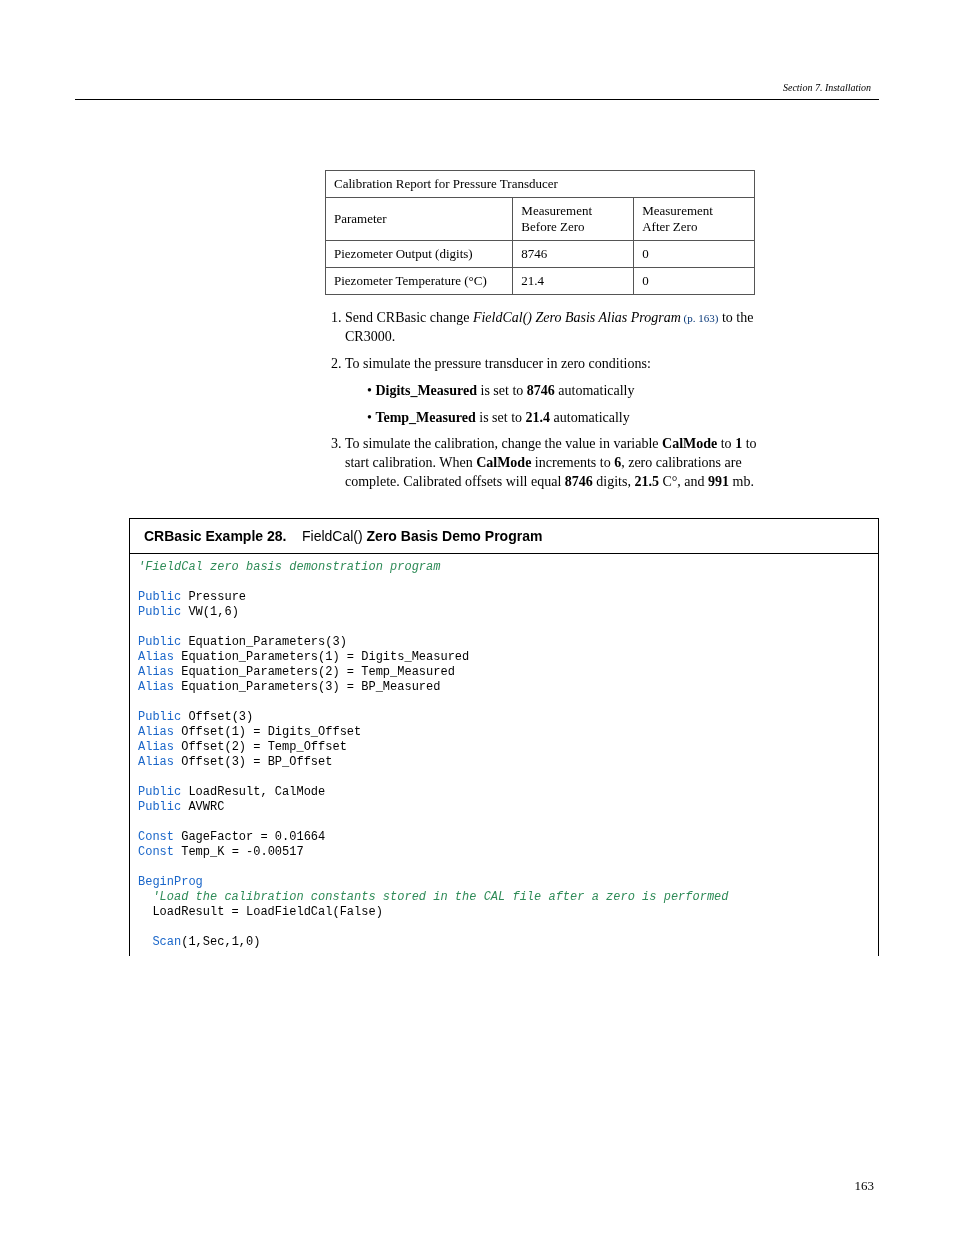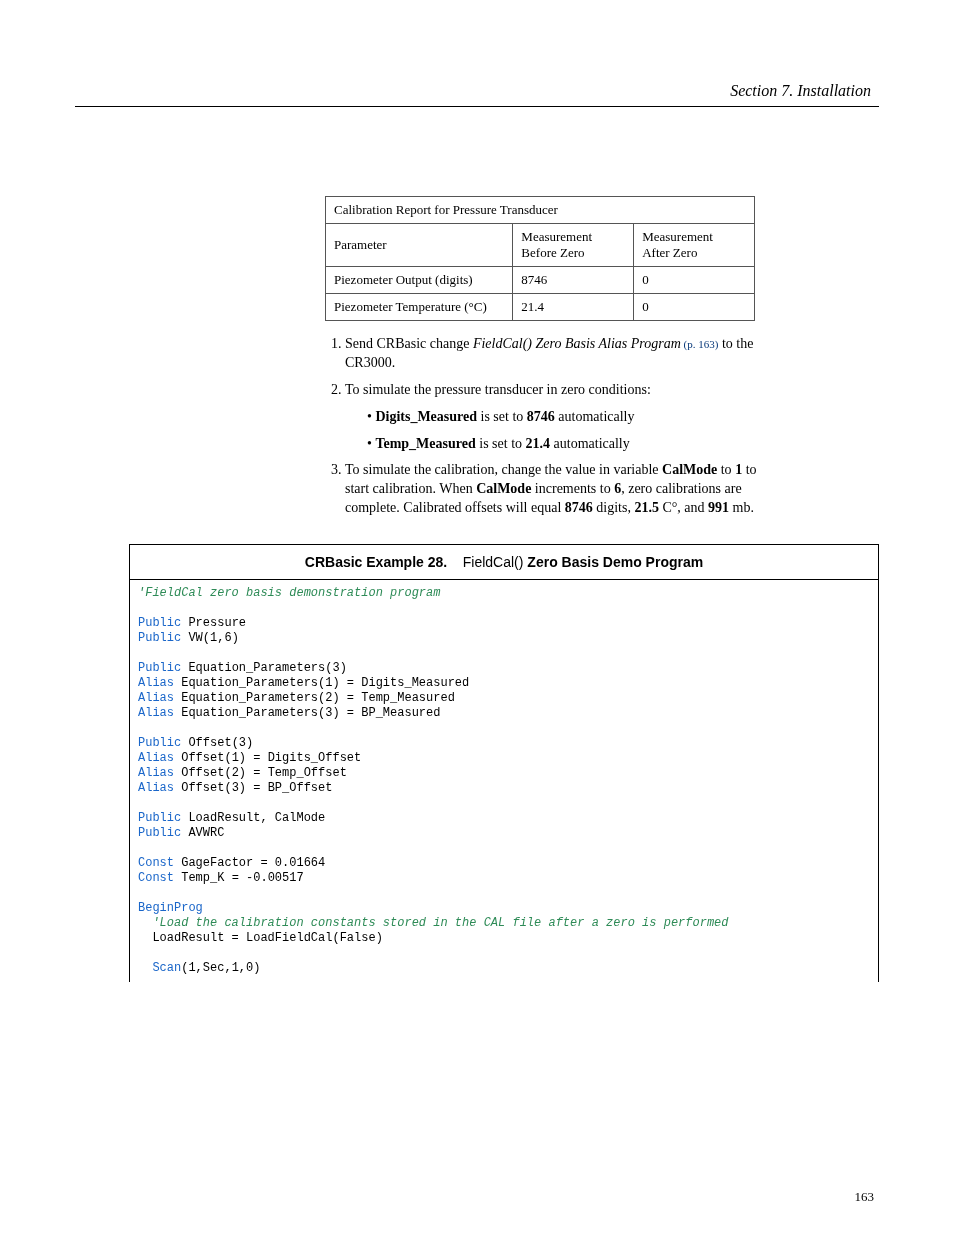--- a/index.html
+++ b/index.html
@@ -12,30 +12,30 @@
     width: 954px;
     height: 1235px;
     position: relative;
   }
   .page {
     padding: 82px 75px 40px 75px;
   }
   .header-right {
     text-align: right;
     font-style: italic;
-    font-size: 16px;
+    font-size: 10px;
     padding-right: 8px;
   }
   .hr {
     border: none;
     border-top: 1px solid #000;
     margin: 6px 0 0 0;
   }
   .content {
-    margin-top: 89px;
+    margin-top: 70px;
     margin-left: 250px;
     margin-right: 110px;
   }
   table.report {
     border-collapse: collapse;
     width: 430px;
     font-size: 13px;
   }
   table.report td, table.report th {
     border: 1px solid #555;
@@ -74,37 +74,36 @@
     margin-left: 54px;
     margin-right: 0;
     border: 1px solid #000;
     border-bottom: none;
   }
   .codebox-title {
     border-bottom: 1px solid #000;
     padding: 9px 14px;
     font-size: 14px;
     font-family: Arial, Helvetica, sans-serif;
-    text-align: center;
   }
   .codebox-title .lbl { font-weight: bold; }
   .codebox-title .b { font-weight: bold; }
   .codebody {
     font-family: Consolas, "Courier New", monospace;
     font-size: 12px;
     padding: 6px 8px 6px 8px;
     line-height: 1.25;
     white-space: pre;
     color: #000;
   }
   .kw { color: #1a66c9; }
   .cm { color: #2e8b57; font-style: italic; }
   .pagenum {
     position: absolute;
-    bottom: 30px;
+    bottom: 41px;
     right: 80px;
     font-size: 13px;
   }
 </style>
 </head>
 <body>
 
 <div class="page">
 
   <div class="header-right">Section 7.  Installation</div>

